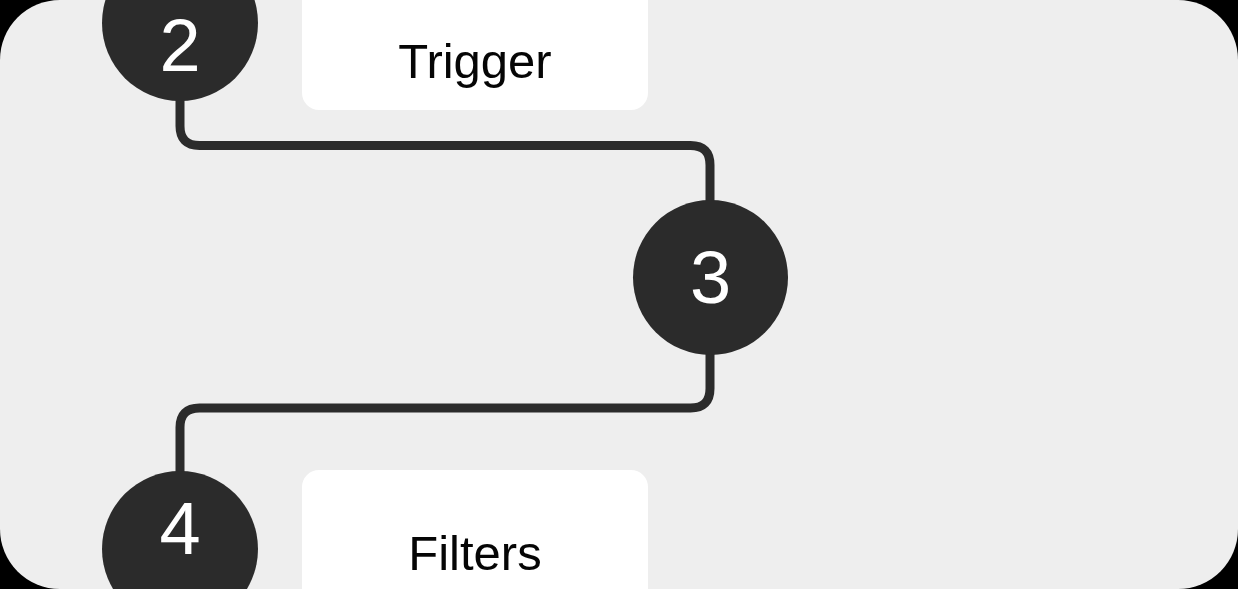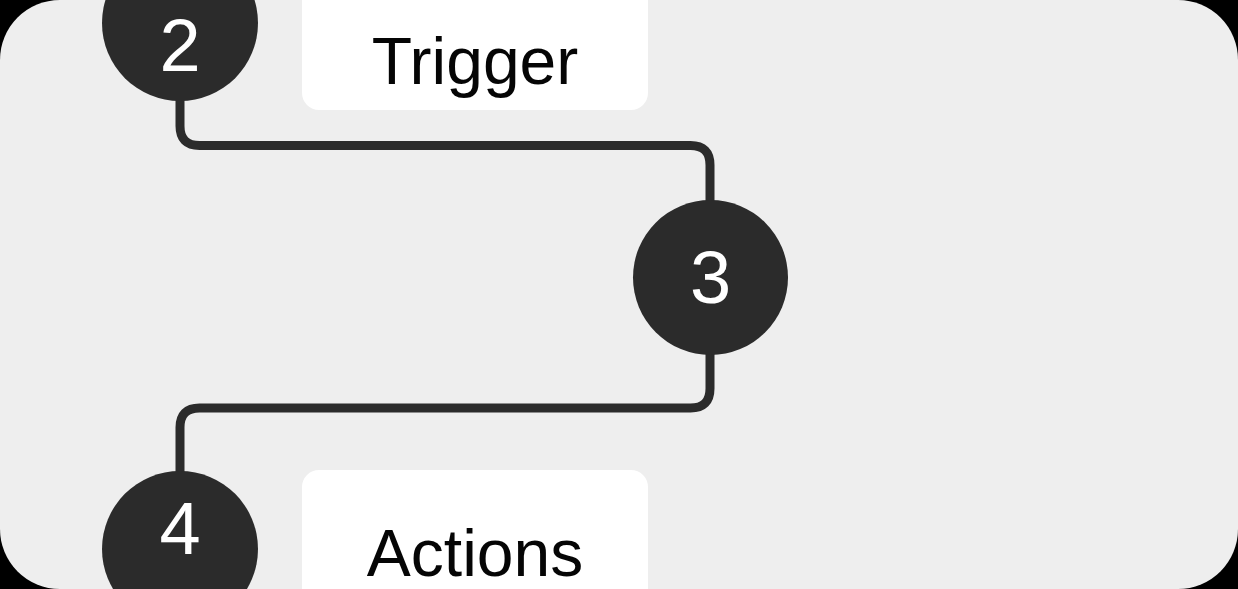--- a/index.html
+++ b/index.html
@@ -52,21 +52,21 @@
     position: absolute;
     background: #ffffff;
     border-radius: 17px;
     display: flex;
     align-items: center;
     justify-content: center;
     color: #050505;
     box-sizing: border-box;
   }
   .step-card .card-label {
-    font-size: 66px;
+    font-size: 49px;
     line-height: 1;
     font-weight: 400;
     white-space: nowrap;
     margin-top: 36px;
   }
 
   
   #circle-2 { left: 102px; top: -55px;  width: 156px; height: 156px; }
   #circle-2 .num { transform: translateY(23px); }
   #circle-3 { left: 633px; top: 200px;  width: 155px; height: 155px; }
@@ -101,17 +101,17 @@
     <div id="circle-3" class="node-circle">
       <span class="num">3</span>
     </div>
 
 
     <div id="circle-4" class="node-circle">
       <span class="num">4</span>
     </div>
 
     <div id="card-actions" class="step-card">
-      <span class="card-label">Actions</span>
+      <span class="card-label">Filters</span>
     </div>
 
   </div>
 </div>
 
 </body></html>

